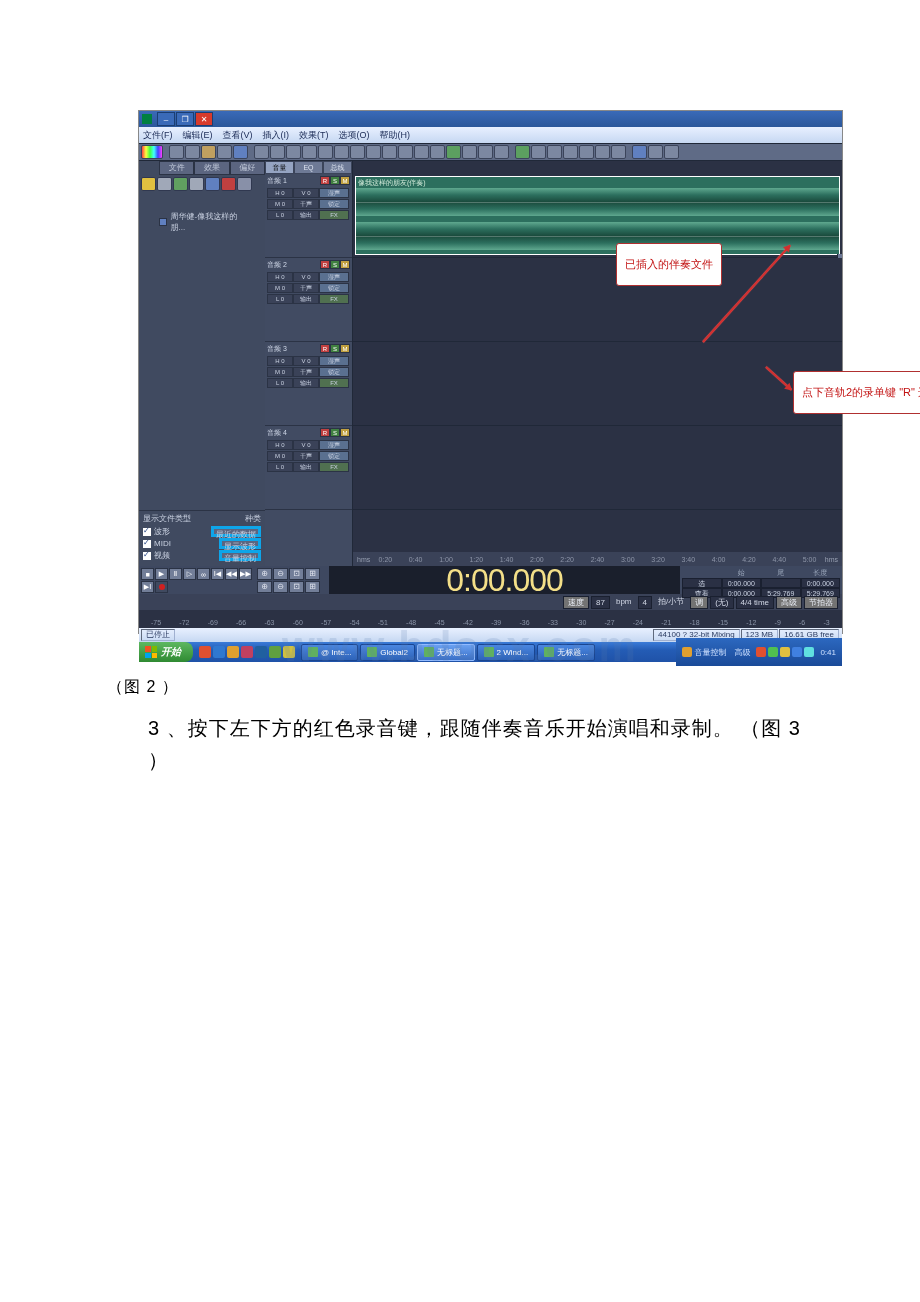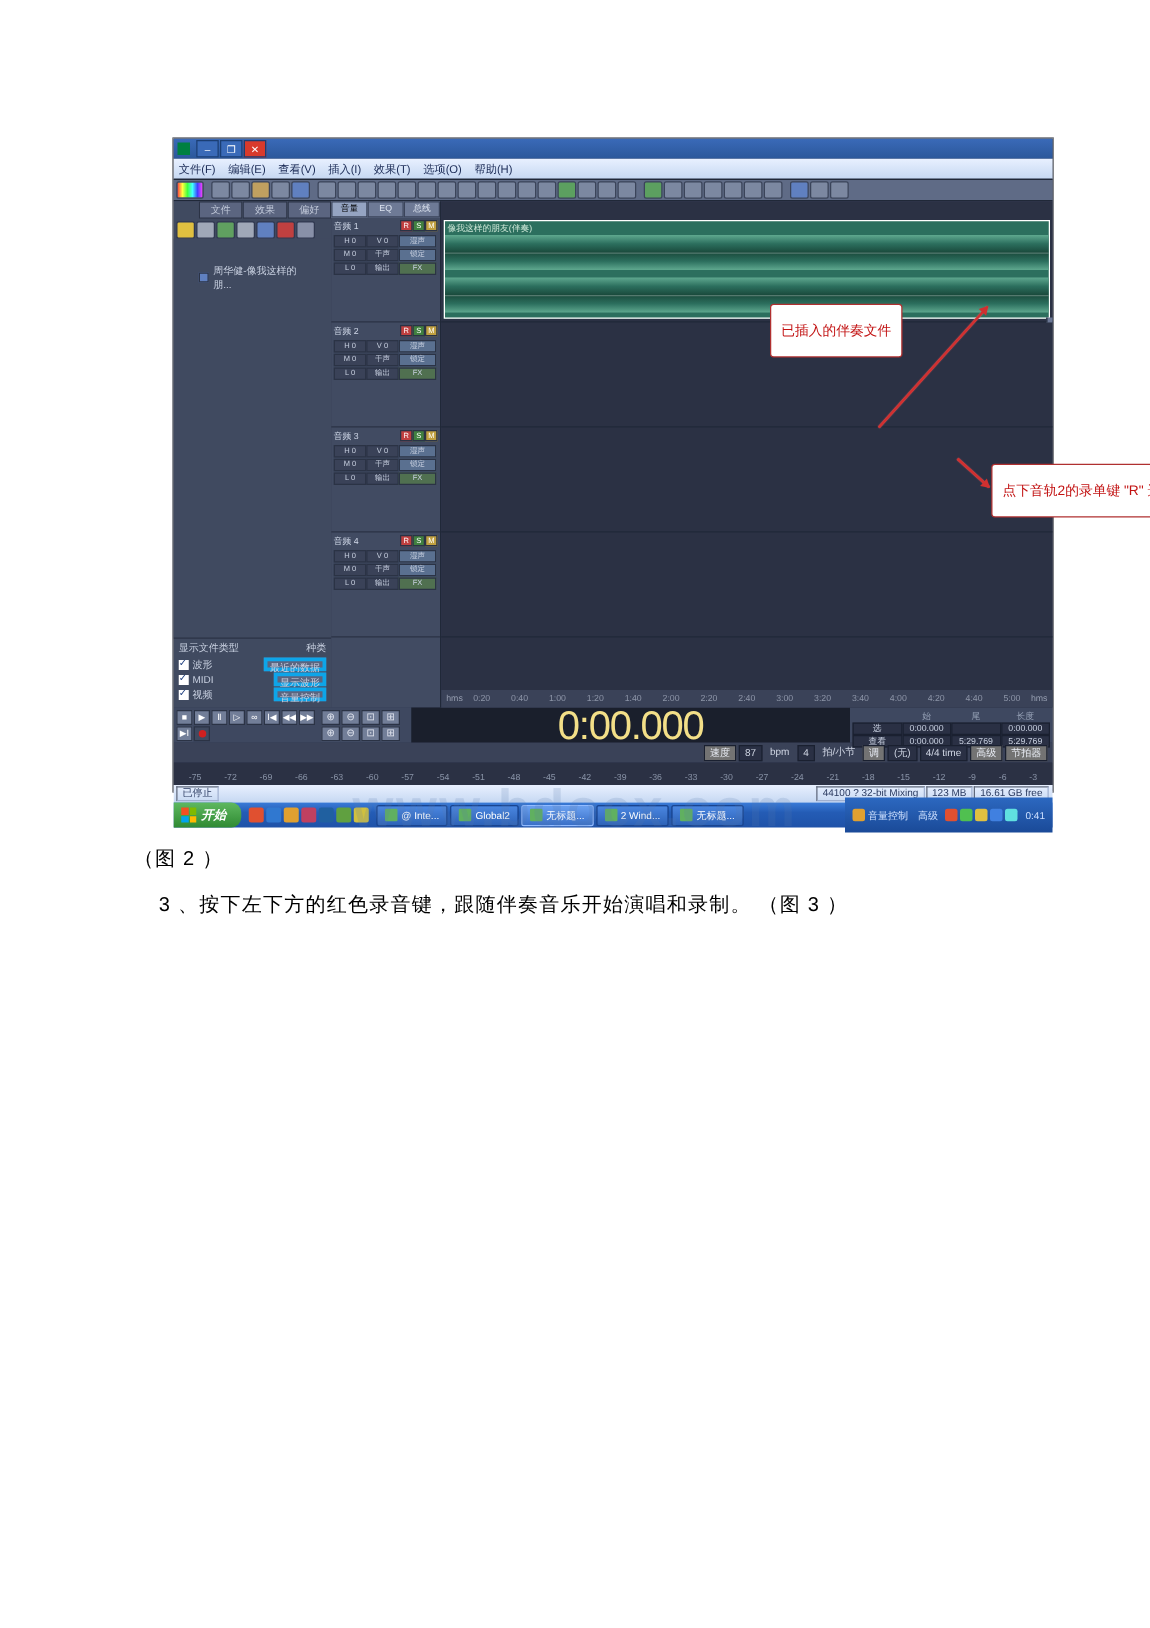--- a/index.html
+++ b/index.html
@@ -165,21 +165,21 @@
     left: 50%; transform: translateX(-50%);
     top: 623px;
     font-size: 42px; font-weight: bold;
     color: rgba(90,120,170,0.18);
     letter-spacing: 2px;
     font-family: Arial, sans-serif;
     user-select: none; pointer-events: none;
   }
   
   .fig-label { font-size: 16px; color: #000; margin: 43px 0 0 -1px; letter-spacing: 1px; }
-  .body-text { font-size: 16px; color: #000; margin: 14px 0 0 19px; letter-spacing: 1px; line-height: 1.6; }
+  .body-text { font-size: 20px; color: #000; margin: 14px 0 0 40px; letter-spacing: 1px; line-height: 1.6; }
 </style>
 </head>
 <body>
 
 <div class="page-content">
   <div class="screenshot">
 
     <div class="titlebar">
       <span class="flag"></span>
       <div class="winbtns">

